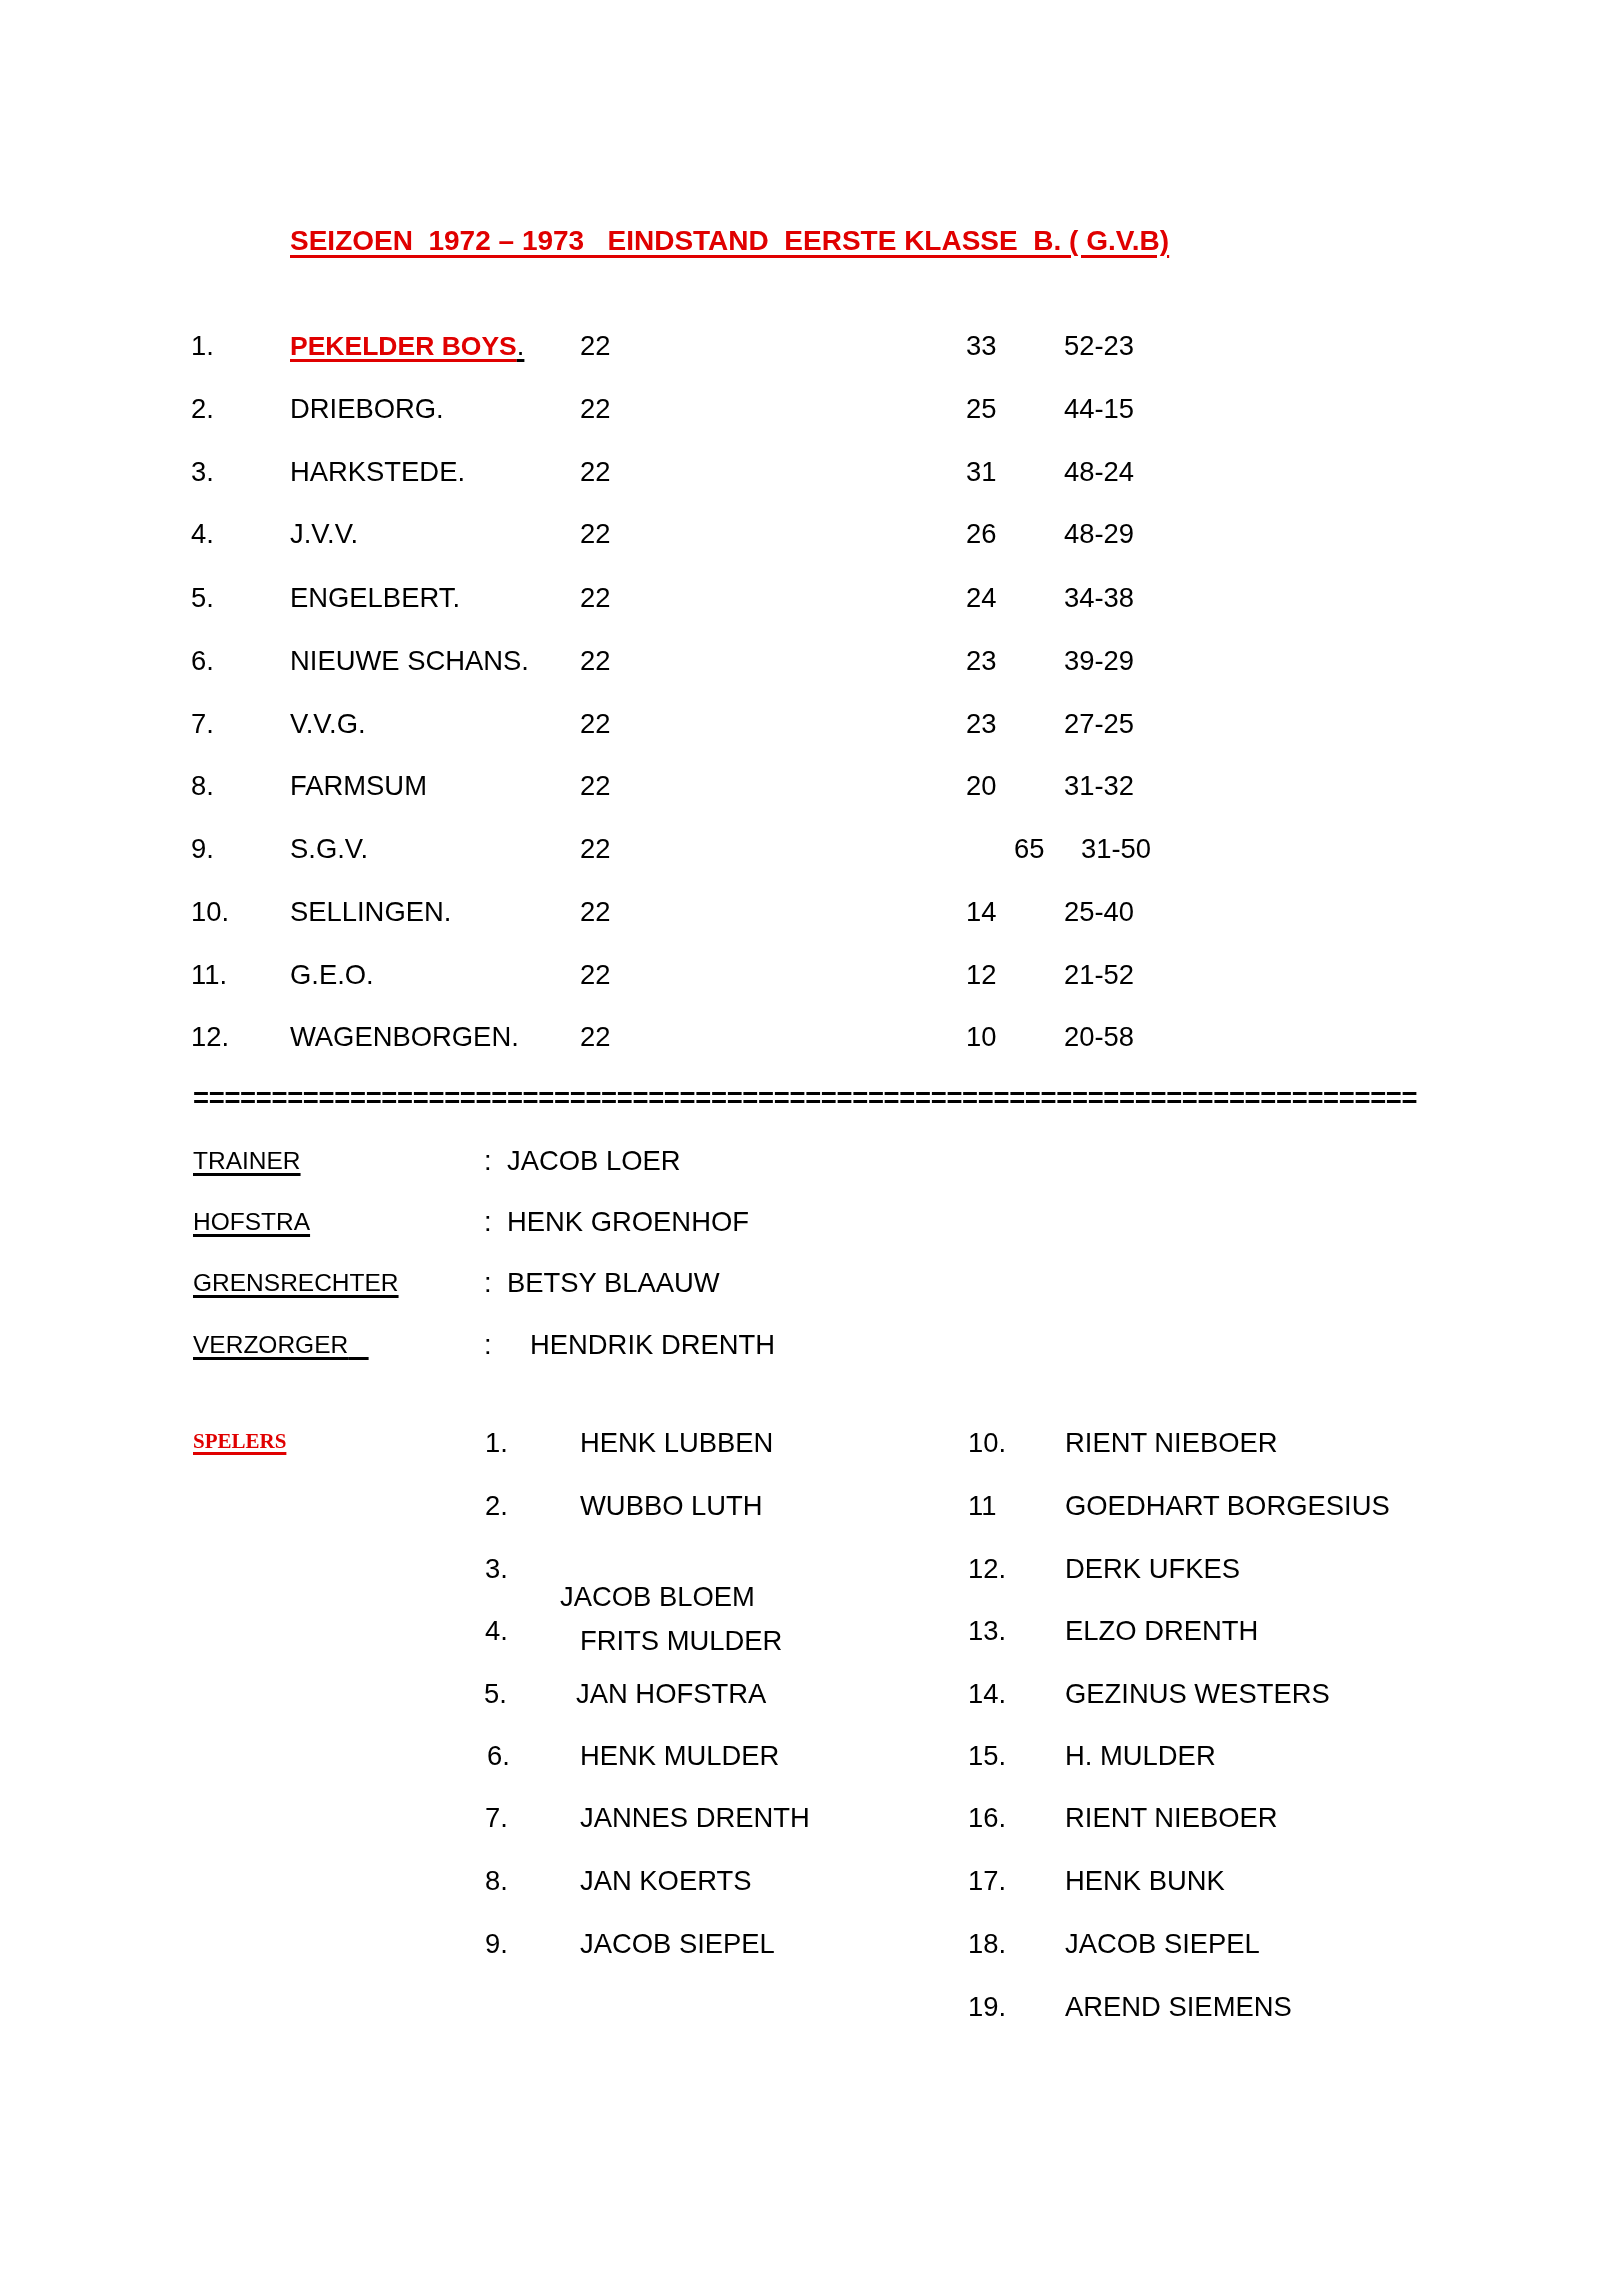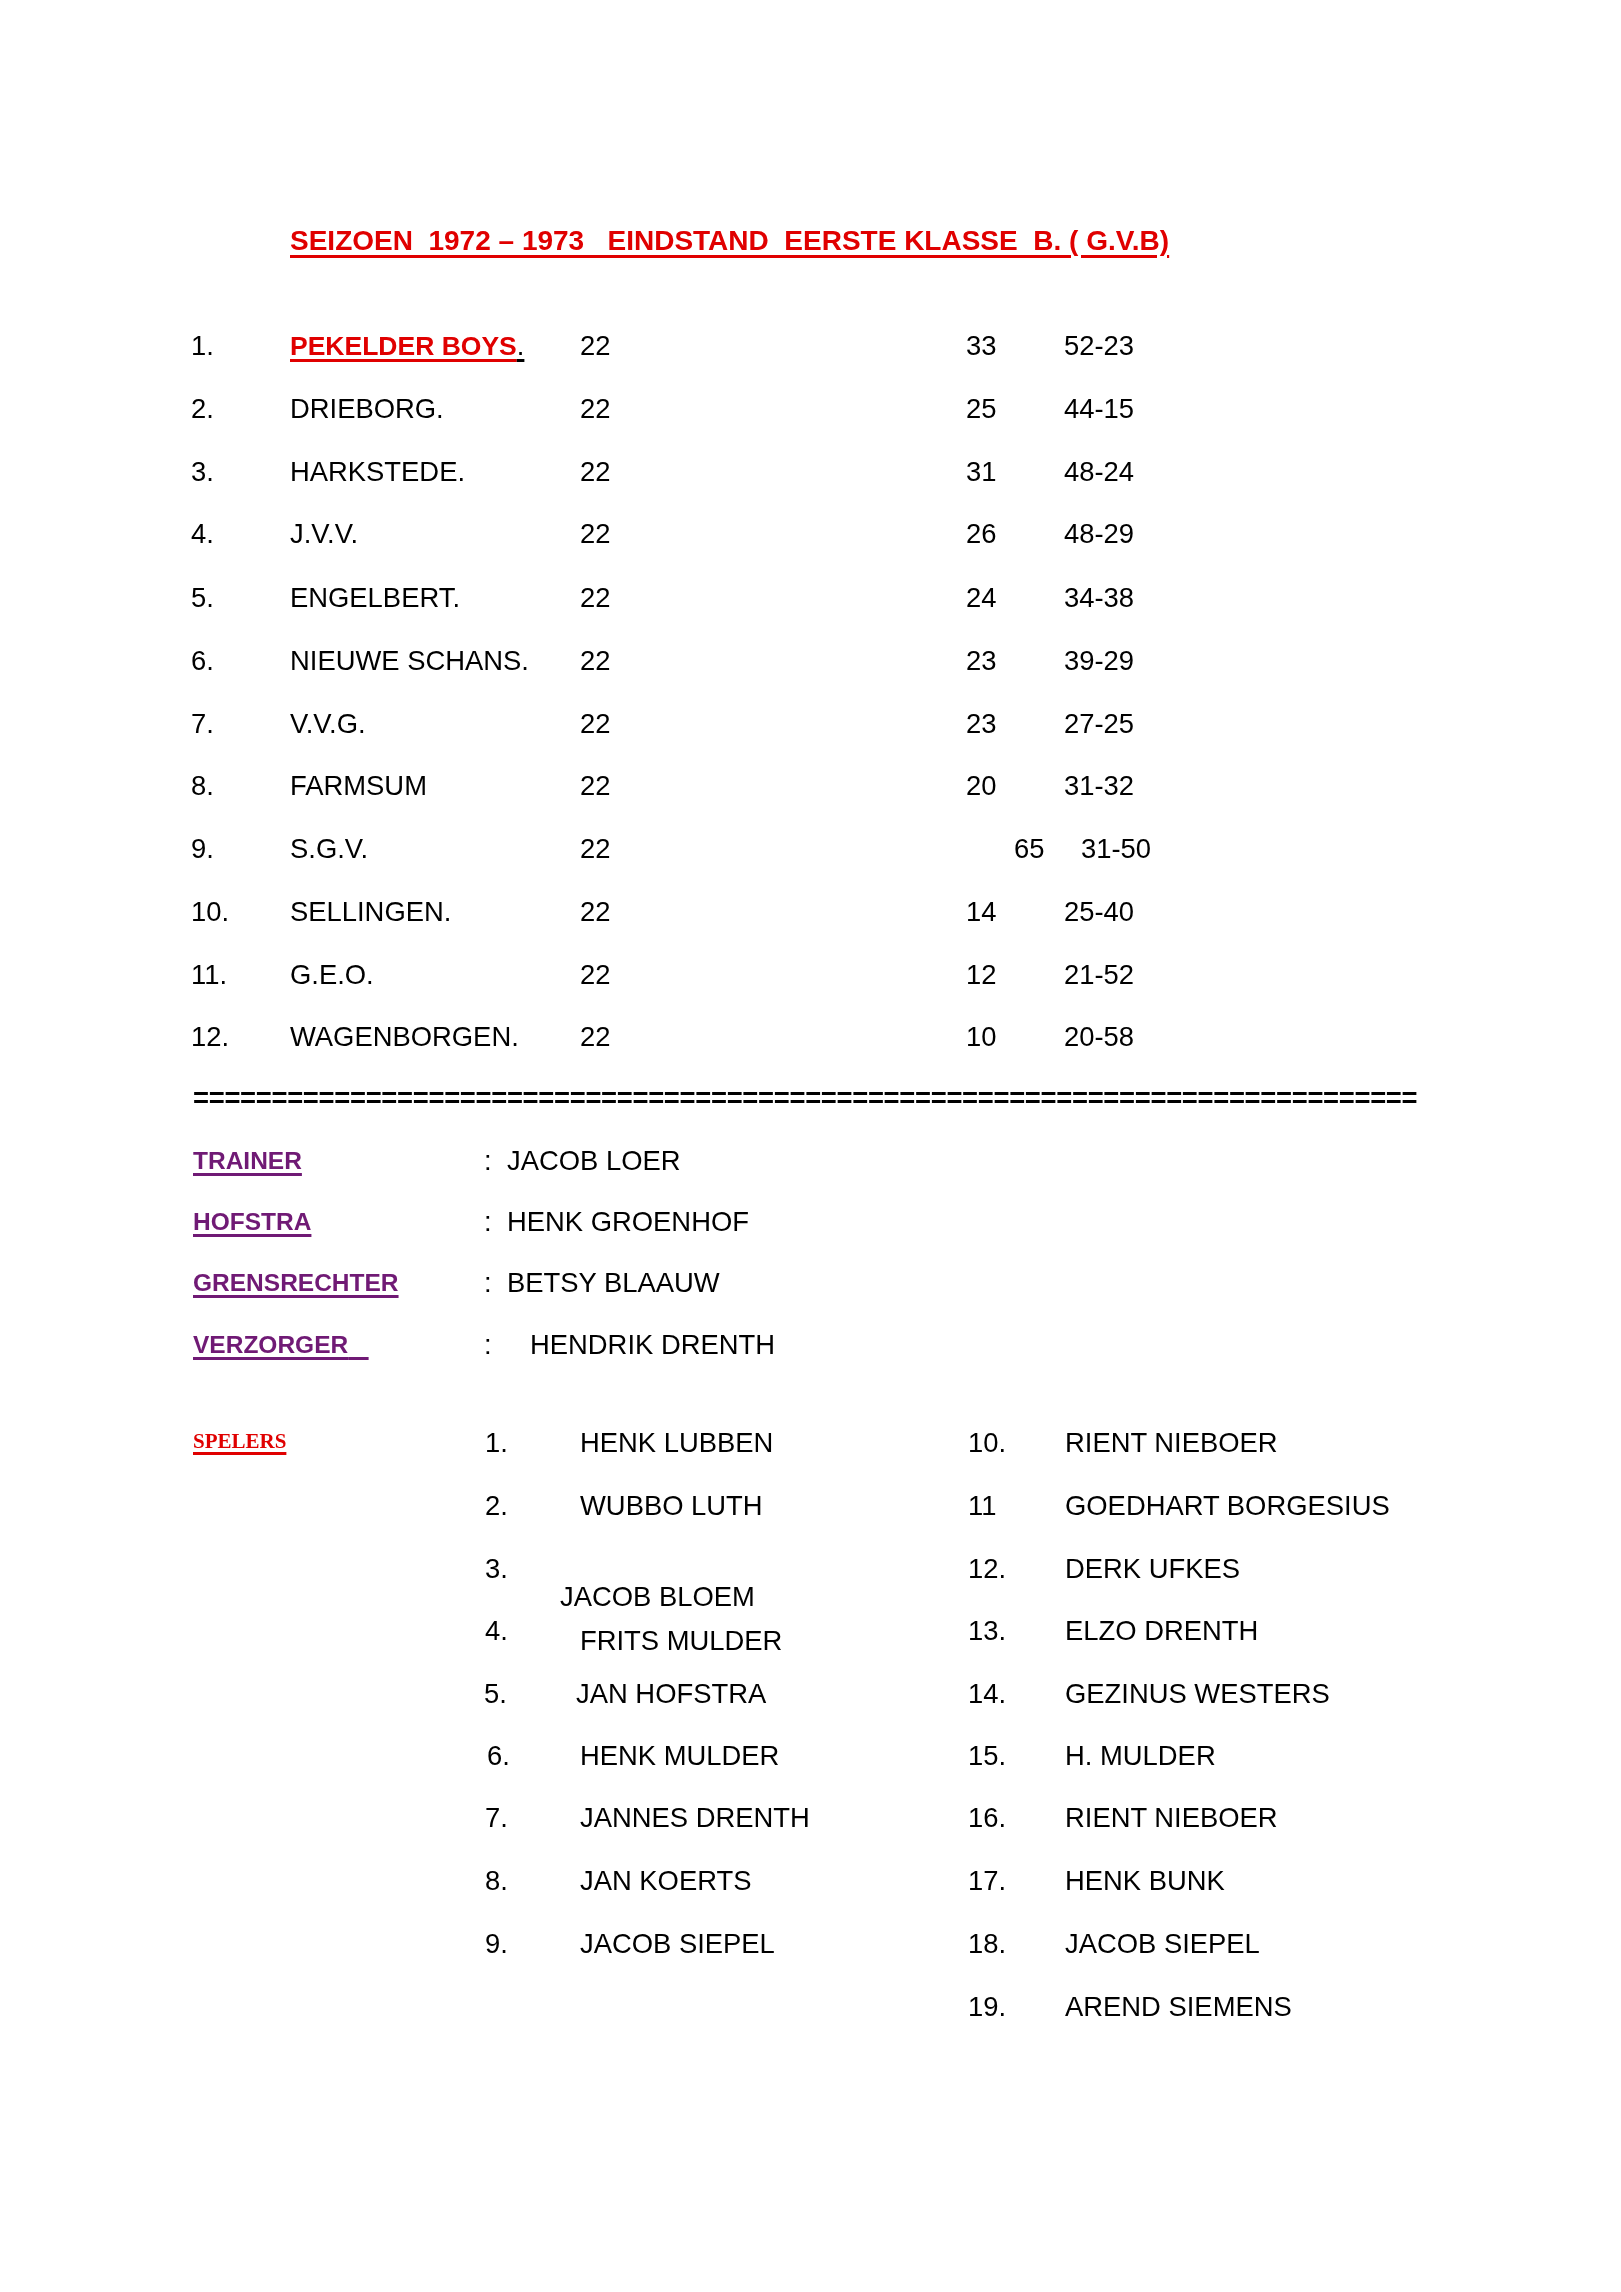--- a/index.html
+++ b/index.html
@@ -1,21 +1,21 @@
 <!DOCTYPE html>
 <html><head>
 <meta charset="utf-8">
 <style>
   html, body { margin: 0; padding: 0; background: #ffffff; }
   body { width: 1621px; height: 2293px; position: relative; overflow: hidden;
          font-family: "Liberation Sans", sans-serif; color: #000; }
   .t { position: absolute; white-space: nowrap; font-size: 27.4px; line-height: 31px; }
   .title { font-weight: bold; font-size: 28px; text-decoration: underline;
            text-decoration-thickness: 2.9px; text-underline-offset: 4.9px; color: #e00000; }
-  .label { font-weight: bold; font-size: 24.5px; color: #701a75; text-decoration: underline;
+  .label { font-weight: normal; font-size: 24.5px; color: #000000; text-decoration: underline;
            text-decoration-thickness: 2.9px; text-underline-offset: 3.9px; }
   .serif-label { font-family: "Liberation Serif", serif; font-weight: bold; font-size: 21px;
            color: #e00000; text-decoration: underline; text-decoration-thickness: 2.9px;
            text-underline-offset: 3.9px; }
   .winner { font-weight: bold; color: #e00000; text-decoration: underline;
             text-decoration-thickness: 2.9px; text-underline-offset: 3.9px; font-size: 26.5px; }
   .winner-dot { color: #000; text-decoration: underline; text-decoration-color: #000;
             text-decoration-thickness: 2.9px; text-underline-offset: 3.9px; }
   .sep { position: absolute; left: 193px; top: 1082px; font-weight: bold; font-size: 27.4px;
          line-height: 31px; white-space: nowrap; letter-spacing: -0.3px; }

